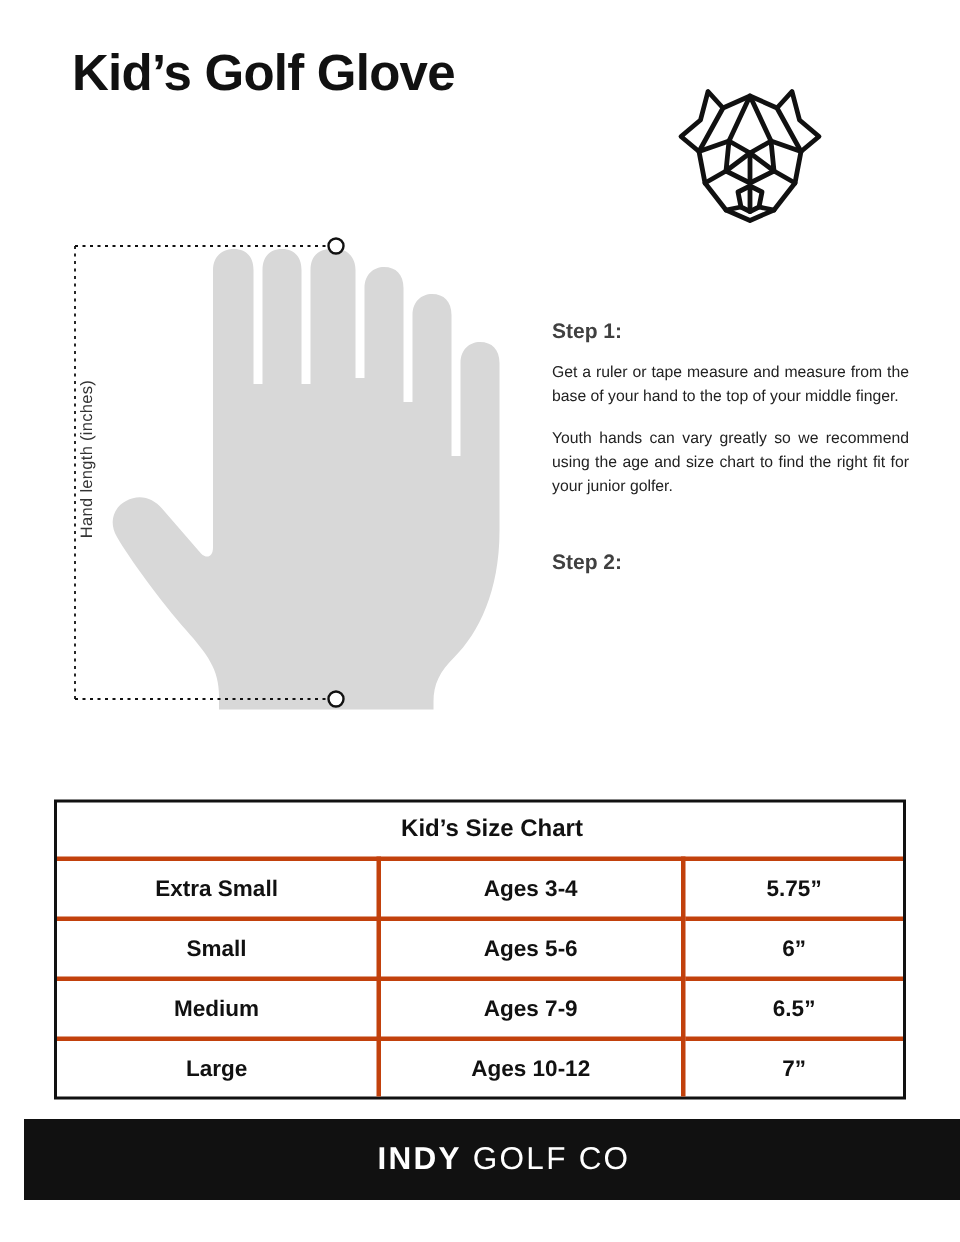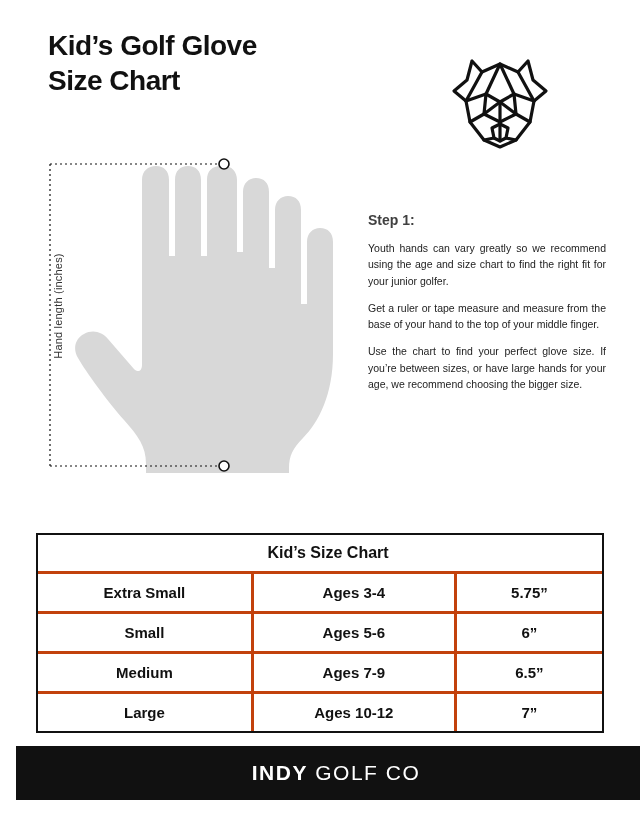--- a/index.html
+++ b/index.html
@@ -22,21 +22,21 @@
     height: 828px;
     background: #ffffff;
   }
 
   
   .title {
     position: absolute;
     left: 48px;
     top: 28px;
     width: 340px;
-    font-size: 28px;
+    font-size: 34px;
     font-weight: bold;
     line-height: 1.25;
     letter-spacing: -0.5px;
     color: #111111;
   }
   .title .line2 { display: block; }
 
   .logo {
     position: absolute;
     left: 440px;
@@ -146,21 +146,20 @@
   .footer-text b { font-weight: bold; }
   .footer-text span.light { font-weight: normal; }
 </style>
 </head>
 <body>
 
 <div class="page">
 
   <div class="title">
     <span>Kid’s Golf Glove</span>
-    <span class="line2">Size Chart</span>
   </div>
 
   <div class="logo">
     <svg viewBox="0 0 120 92" width="120" height="92" fill="none" stroke="#111111" stroke-width="3.2" stroke-linejoin="round" stroke-linecap="round">
       <path d="M42 14 L32 3 L27 22 L14 33 L26 43"></path>
       <path d="M78 14 L88 3 L93 22 L106 33 L94 43"></path>
       <path d="M42 14 L60 6 L78 14 L94 43 L90 64 L76 82 L60 89 L44 82 L30 64 L26 43 Z"></path>
       <path d="M26 43 L46 36 L60 44 L74 36 L94 43"></path>
       <path d="M46 36 L60 6 L74 36"></path>
       <path d="M46 36 L44 56 L60 44 L76 56 L74 36"></path>
@@ -211,23 +210,23 @@
         <line x1="22" y1="316" x2="190" y2="316"></line>
       </g>
       <circle cx="196" cy="14" r="5" fill="#ffffff" stroke="#111111" stroke-width="1.6"></circle>
       <circle cx="196" cy="316" r="5" fill="#ffffff" stroke="#111111" stroke-width="1.6"></circle>
     </svg>
     <div class="axis-label">Hand length (inches)</div>
   </div>
 
   <div class="steps">
     <div class="step-head">Step 1:</div>
+    <div class="step-p">Get a ruler or tape measure and measure from the base of your hand to the top of your middle finger.</div>
     <div class="step-p">Youth hands can vary greatly so we recommend using the age and size chart to find the right fit for your junior golfer.</div>
-    <div class="step-p">Get a ruler or tape measure and measure from the base of your hand to the top of your middle finger.</div>
-    <div class="step-p">Use the chart to find your perfect glove size. If you’re between sizes, or have large hands for your age, we recommend choosing the bigger size.</div>
+    <div class="step-head second">Step 2:</div>
   </div>
 
   <div class="table-wrap">
     <table>
       <colgroup>
           <col class="c1">
           <col class="c2">
           <col class="c3">
         </colgroup>
       <thead>

